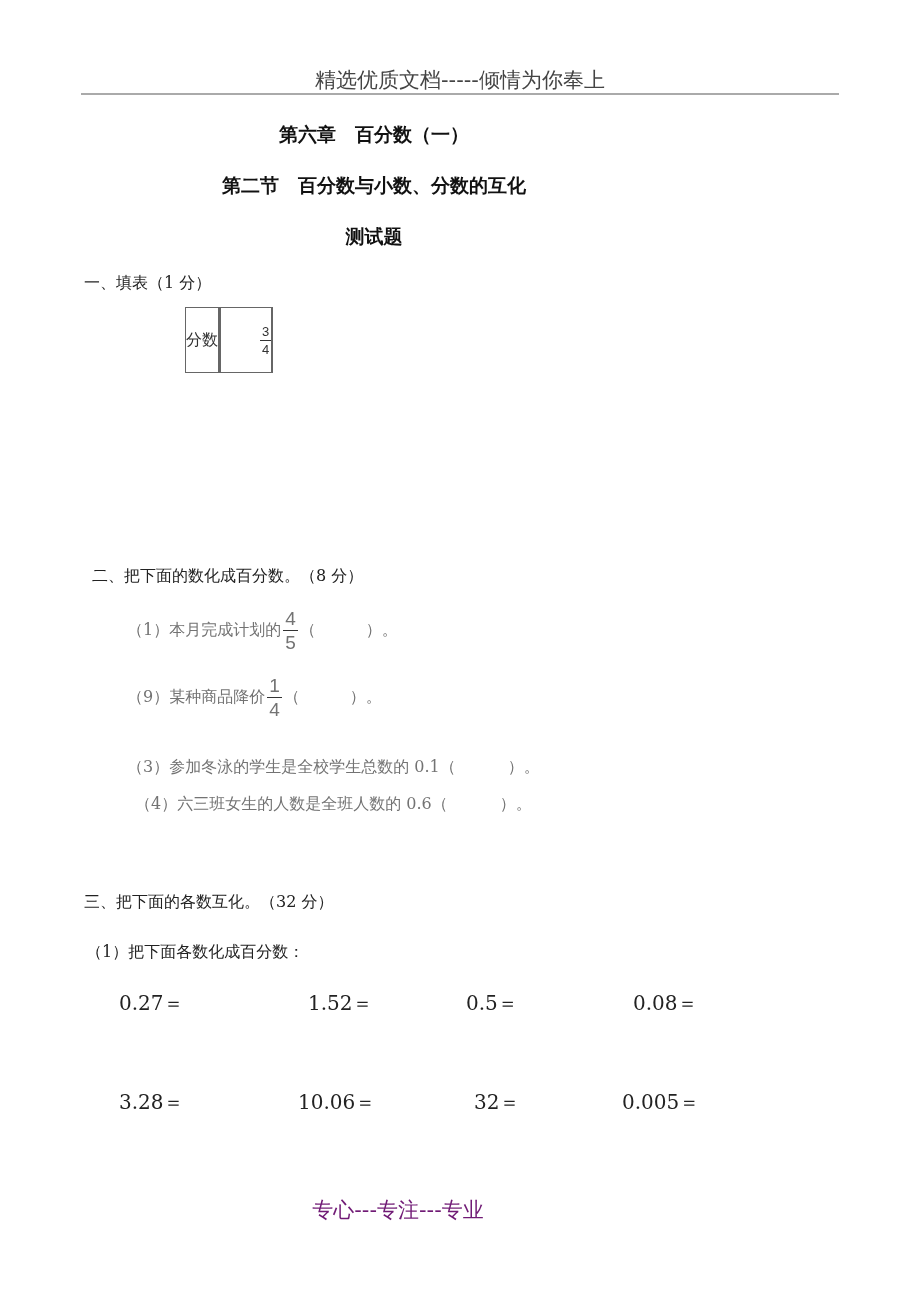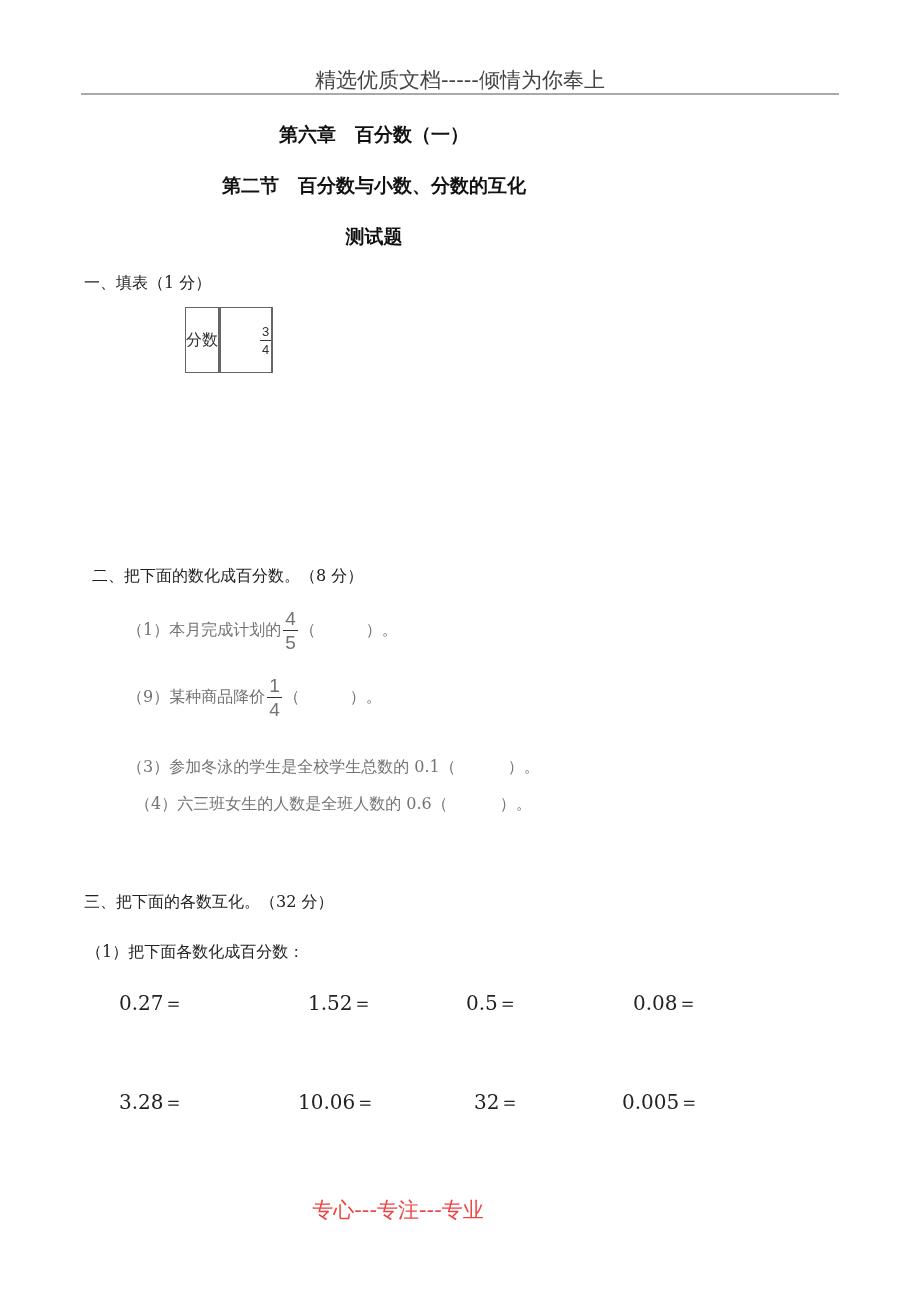--- a/index.html
+++ b/index.html
@@ -20,21 +20,21 @@
   .frac { display: inline-flex; flex-direction: column; align-items: center; vertical-align: middle;
           line-height: 1; font-family: "Liberation Sans", "DejaVu Sans", sans-serif; }
   .frac .num { padding: 0 2px 2px 2px; border-bottom: 1.2px solid #333; }
   .frac .den { padding-top: 2px; }
   .frac.small { font-size: 13px; }
   .frac.big { font-size: 19px; }
   .blank { display: inline-block; }
   .expr { font-size: 20px; color: #222; }
   .footer-text { left: 0; width: 796px; top: 1196px; text-align: center;
                  font-family: "DejaVu Sans", "Liberation Sans", sans-serif;
-                 font-size: 21px; color: #ef4444; }
+                 font-size: 21px; color: #701a75; }
 </style>
 </head>
 <body>
 
 <div class="abs header-text">精选优质文档-----倾情为你奉上</div>
 <div class="abs header-line"></div>
 
 <div class="abs title" style="top:122px;">第六章　百分数（一）</div>
 <div class="abs title" style="top:173px;">第二节　百分数与小数、分数的互化</div>
 <div class="abs title" style="top:224px;">测试题</div>

